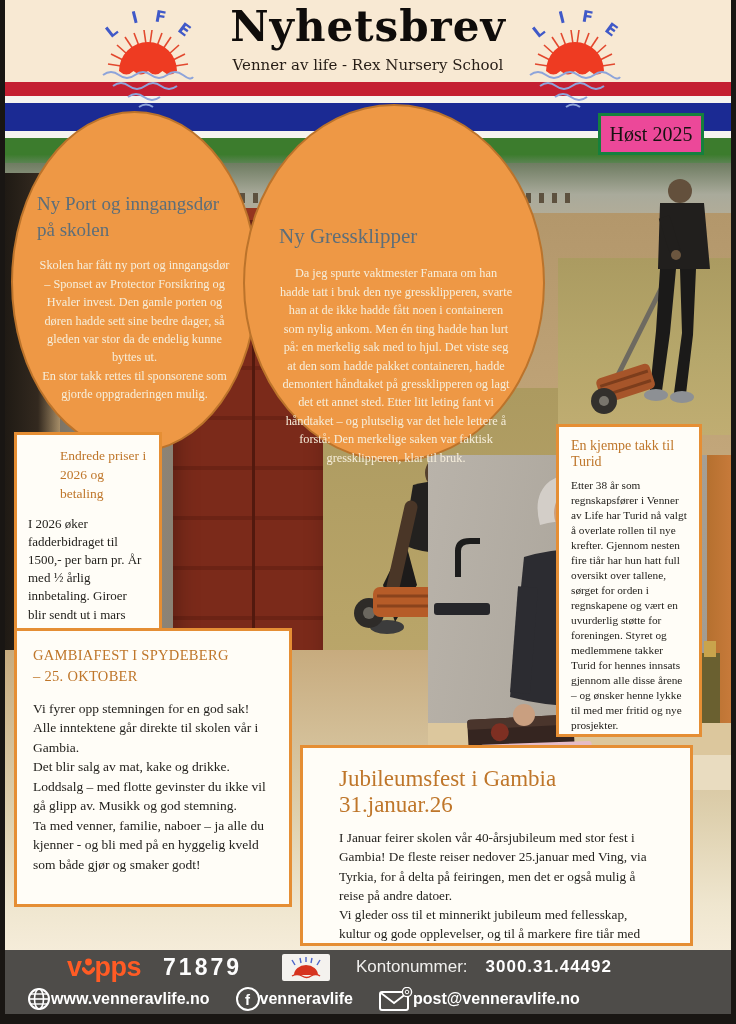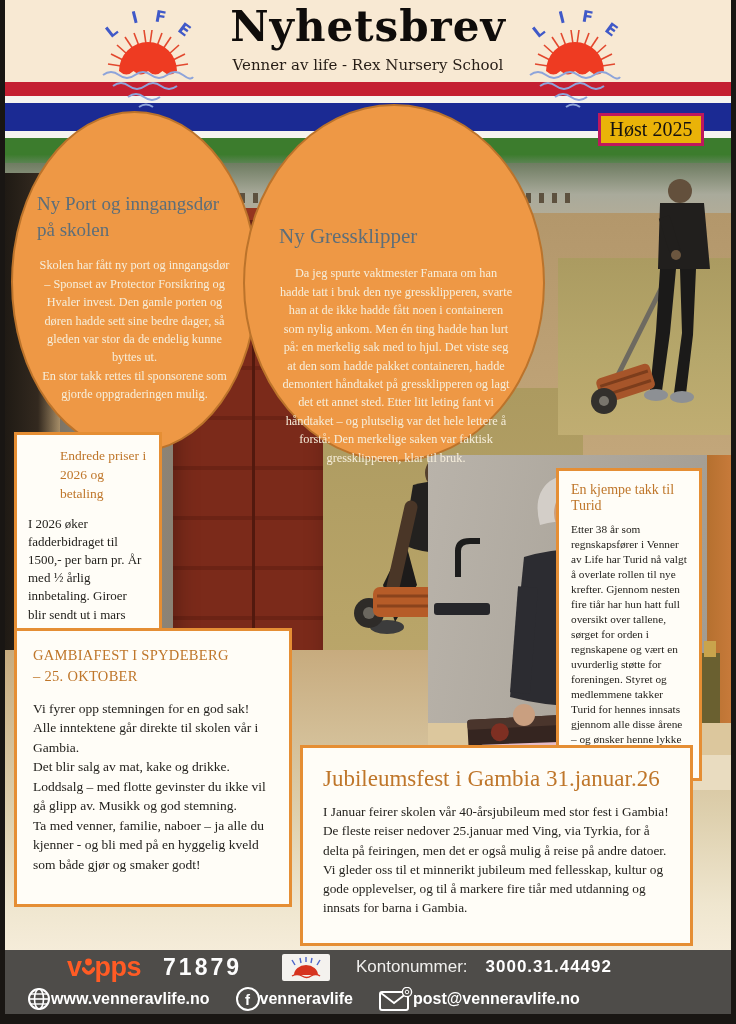--- a/index.html
+++ b/index.html
@@ -56,38 +56,38 @@
   
   .bubble { border-radius:50%; background:#ee9845; border:2px solid #bb732b; z-index:20;
             color:#f6eedb; text-align:center; }
   .bubble1 { left:6px; top:111px; width:247px; height:342px; padding:78px 24px 0 24px; }
   .bubble2 { left:238px; top:104px; width:302px; height:358px; padding:116px 30px 0 34px; }
   .bubble-title { font-size:19px; line-height:1.35; color:#5d6e79; text-align:left; }
   .bubble2 .bubble-title { font-size:21px; }
   .bubble-body { margin-top:14px; font-size:12.3px; line-height:1.5; white-space:pre-line; }
 
   
-  .badge { left:593px; top:113px; width:106px; height:33px; background:#eab308; border:3px solid #be185d;
+  .badge { left:593px; top:113px; width:106px; height:42px; background:#ec4899; border:3px solid #15803d;
            z-index:25; display:flex; align-items:center; justify-content:center;
            font-size:20px; color:#151210; }
 
   
   .wbox { background:#fffdf7; border:3px solid #e58e34; z-index:30; overflow:hidden; }
   .wbox-title { color:#bf762a; }
   .wbox-body { color:#24221e; white-space:pre-line; }
   .box-prices { left:9px; top:432px; width:148px; height:210px; padding:12px 11px; }
   .box-prices .wbox-title { font-size:13.5px; line-height:1.4;margin-left:32px; }
   .box-prices .wbox-body { margin-top:11px; font-size:13px; line-height:1.4; }
-  .box-turid { left:551px; top:424px; width:146px; height:313px; padding:11px 12px;margin-top:44px; }
+  .box-turid { left:551px; top:424px; width:146px; height:313px; padding:11px 12px; }
   .box-turid .wbox-title { font-size:14px; }
   .box-turid .wbox-body { margin-top:8px; font-size:11.3px; line-height:1.33; }
   .box-gambia { left:9px; top:628px; width:278px; height:279px; padding:14px 16px; }
   .box-gambia .wbox-title { font-size:14.5px; line-height:1.45; white-space:pre-line; letter-spacing:.3px; }
   .box-gambia .wbox-body { margin-top:12px; font-size:13.5px; line-height:1.44; }
-  .box-jubileum { left:295px; top:745px; width:393px; height:201px; padding:14px 20px; }
+  .box-jubileum { left:295px; top:745px; width:393px; height:201px; padding:14px 36px; }
   .box-jubileum .wbox-title { font-size:23px; margin-top:4px; }
   .box-jubileum .wbox-body { margin-top:10px; font-size:13.3px; line-height:1.45; }
 
   
   .footer { left:0; top:950px; width:726px; height:64px; background:#4e4c49; z-index:40;
             font-family:"Liberation Sans", sans-serif; color:#fff; }
   .f-row1 { display:flex; align-items:center; height:34px; padding-left:62px; }
   .f-row2 { display:flex; align-items:center; height:30px; padding-left:22px; }
   .vipps { display:flex; align-items:flex-end; color:#ff5b24; font-weight:bold; font-size:27px;
            letter-spacing:-.5px; line-height:1; }

